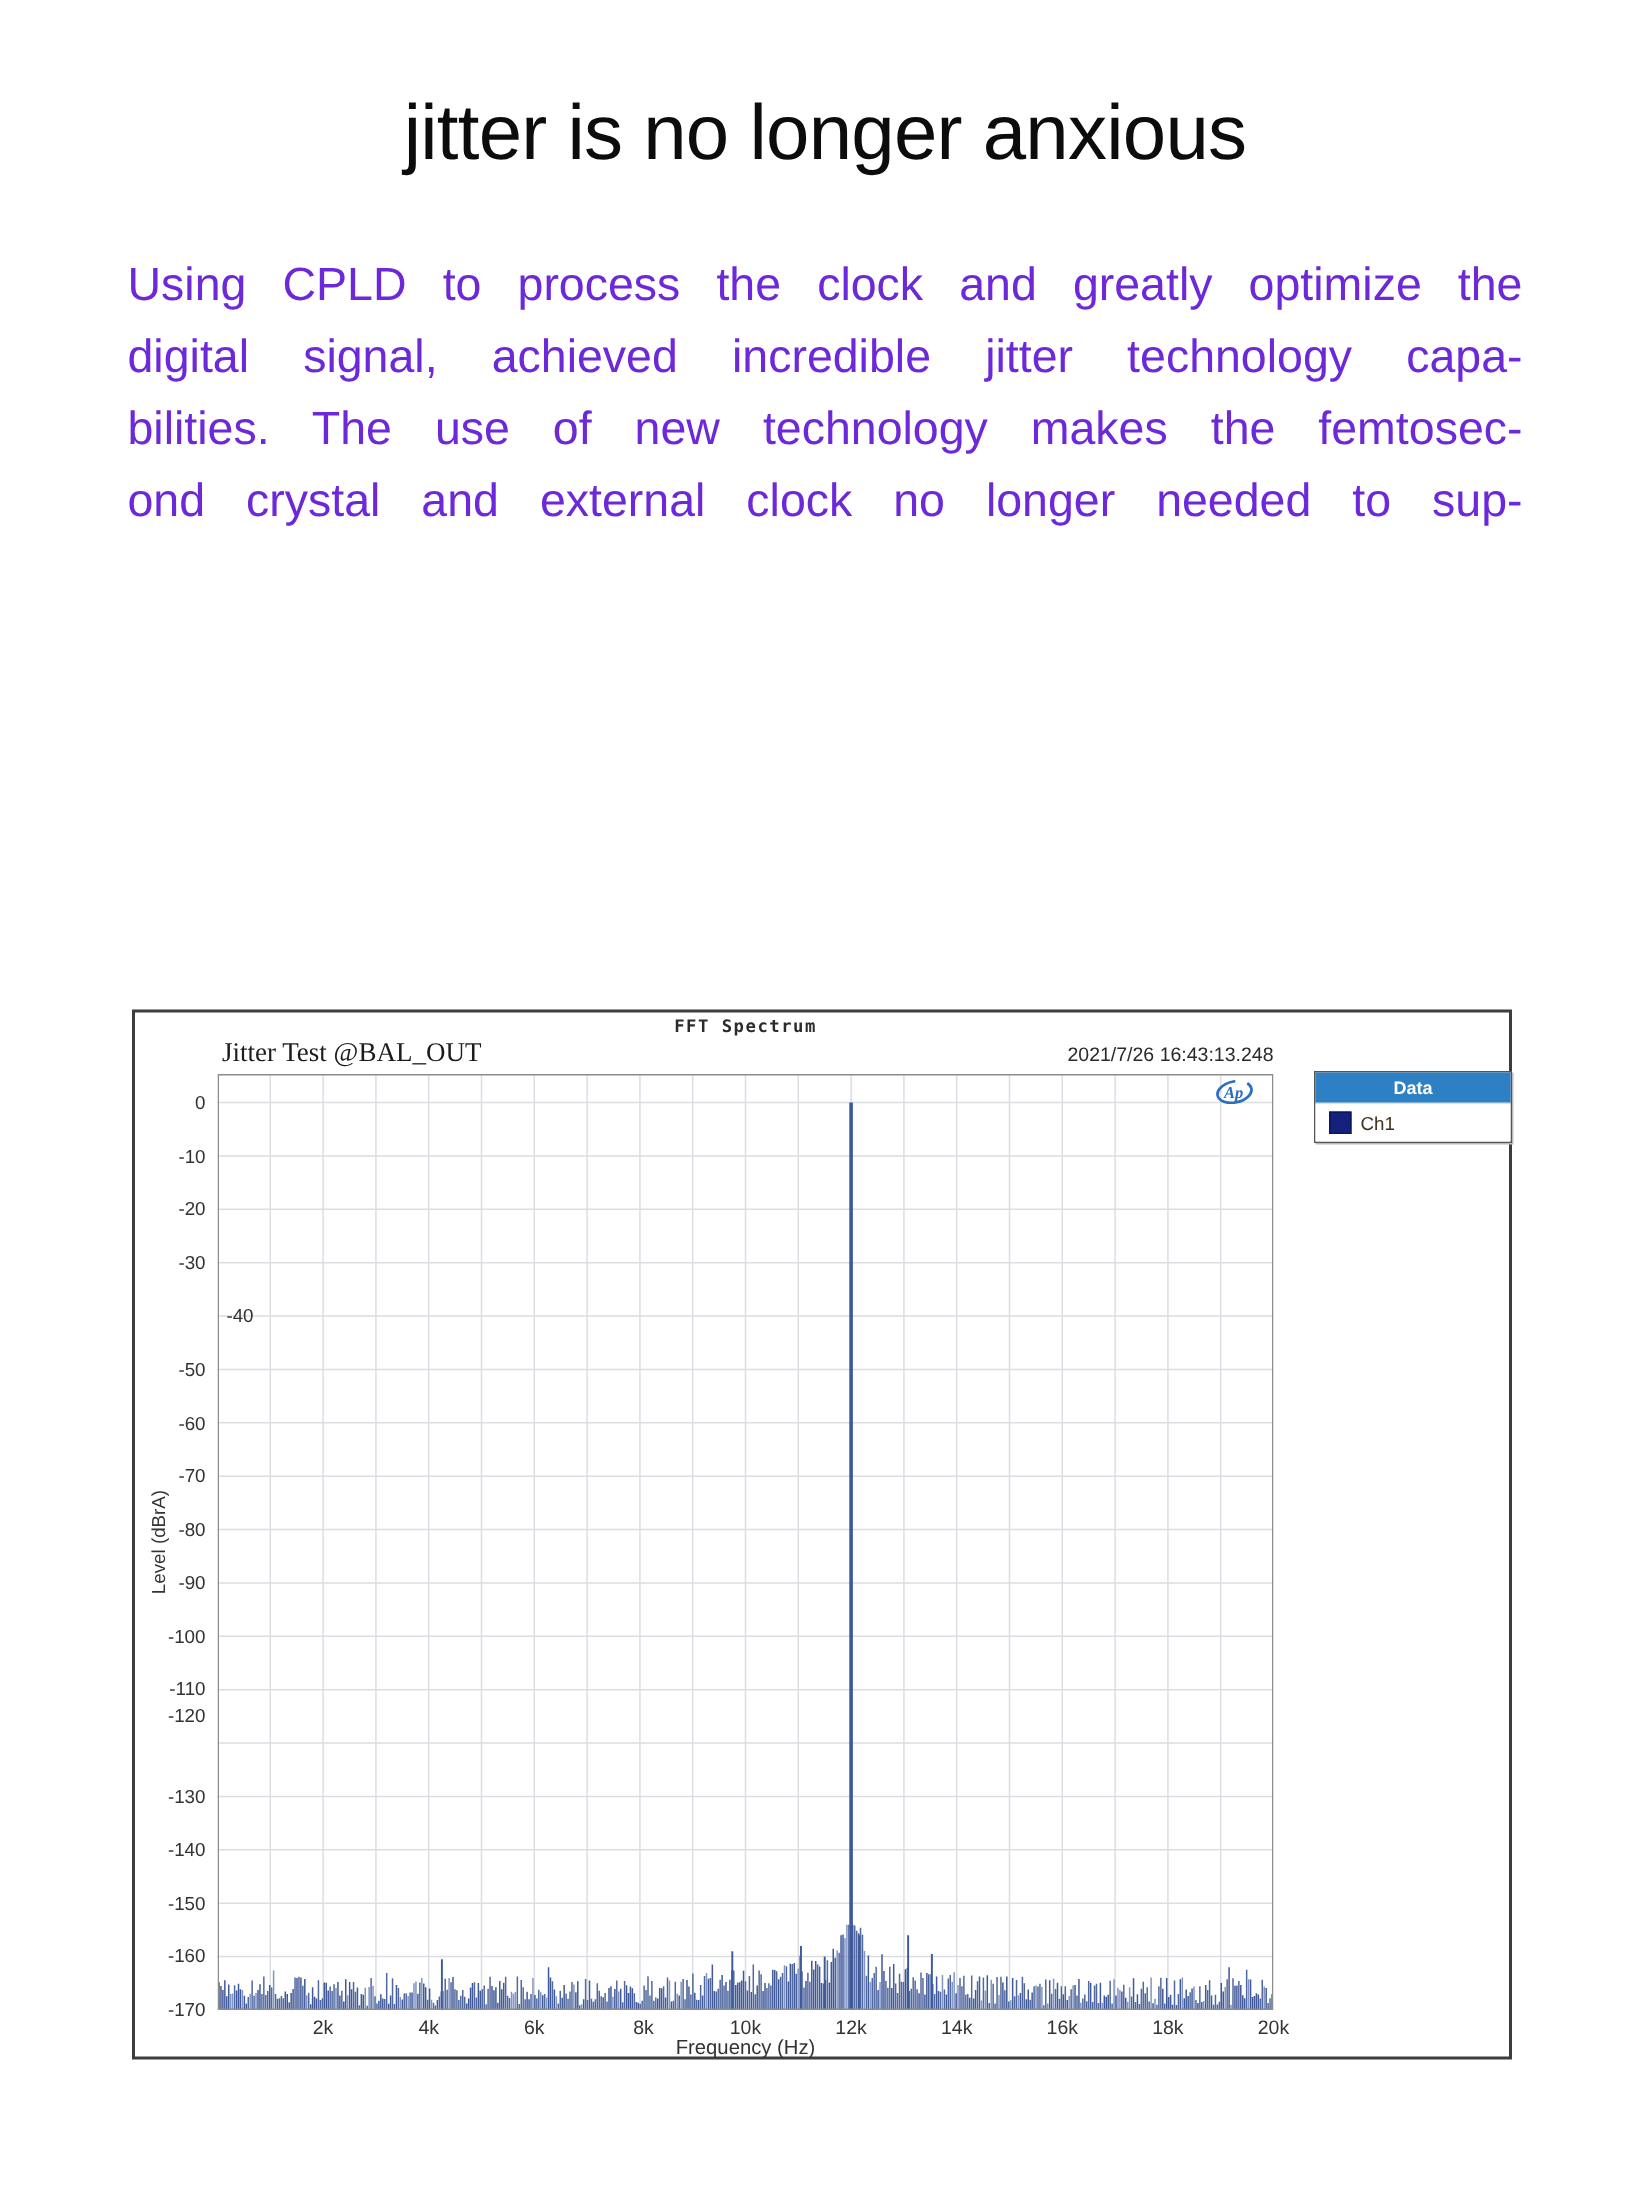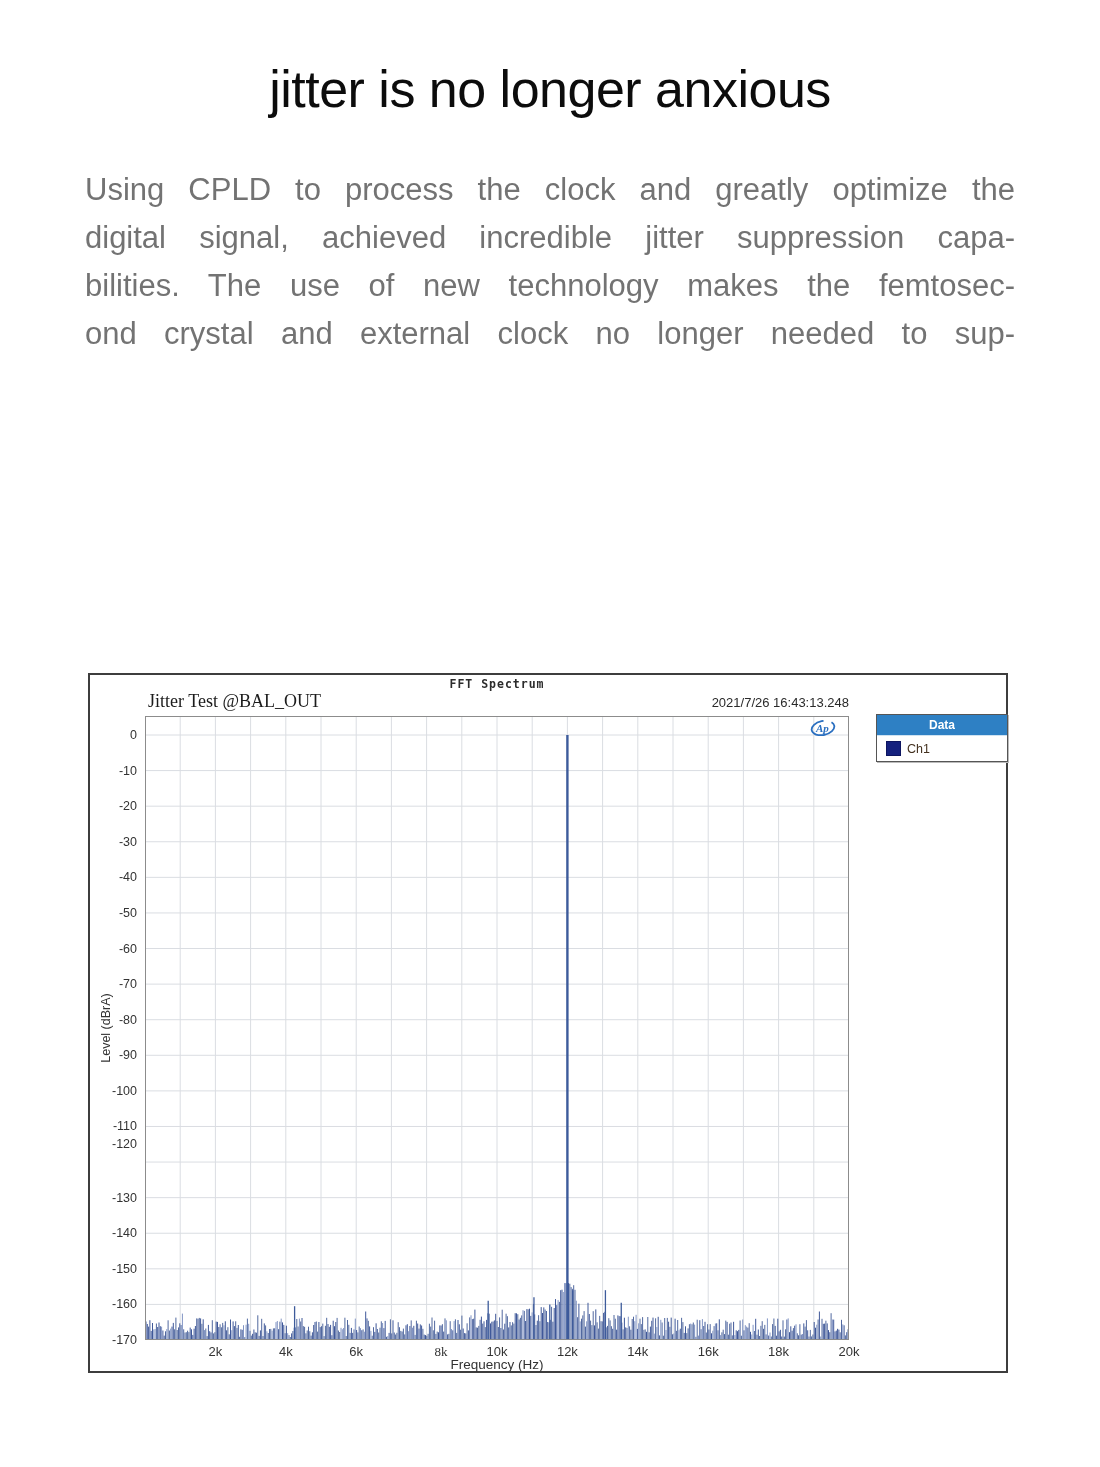--- a/index.html
+++ b/index.html
@@ -8,21 +8,21 @@
     font-family:"Liberation Sans",sans-serif;color:#111;overflow:hidden;
   }
   
   .headline{
     margin:56px 40px 0 40px;text-align:center;
     font-size:52px;line-height:66px;font-weight:400;color:#0c0c0c;
     letter-spacing:-0.5px;
   }
   .bodytext{
     margin:44px 85px 0 85px;
-    font-size:31px;line-height:48px;color:#737373;
+    font-size:31px;line-height:48px;color:#6d28d9;
   }
   .bodytext .jline{text-align:justify;text-align-last:justify;white-space:normal;}
   .bodytext .jline.last{text-align:left;text-align-last:left;}
   
   .chartbox{
     position:absolute;left:88px;top:673px;width:916px;height:696px;
     border:2px solid #3d3d3d;background:#fff;
   }
   .fft-title{
     position:absolute;left:55px;top:2px;width:704px;text-align:center;
@@ -78,21 +78,21 @@
 </style>
 </head>
 <body>
 
 <div class="headline">
   <div>jitter is no longer anxious</div>
 </div>
 
 <div class="bodytext" id="para">
     <div class="jline">Using CPLD to process the clock and greatly optimize the</div>
-    <div class="jline">digital signal, achieved incredible jitter suppression capa-</div>
+    <div class="jline">digital signal, achieved incredible jitter technology capa-</div>
     <div class="jline">bilities. The use of new technology makes the femtosec-</div>
     <div class="jline">ond crystal and external clock no longer needed to sup-</div>
   </div>
 
 <div class="chartbox">
   <div class="fft-title">FFT Spectrum</div>
   <div class="trace-title">Jitter Test @BAL_OUT</div>
   <div class="stamp">2021/7/26 16:43:13.248</div>
 
   <div class="plotwrap">
@@ -148,40 +148,40 @@
         <line x1="422.4" y1="624" x2="422.4" y2="19" stroke="#3d5b9b" stroke-width="2.4"></line>
         <rect x="0.5" y="0.5" width="703" height="623" fill="none" stroke="#8c8c8c" stroke-width="1"></rect>
       </svg>
   </div>
 
   <div id="yticks">
       <div class="ytick" style="top: 52px;">0</div>
       <div class="ytick" style="top: 87.5882px;">-10</div>
       <div class="ytick" style="top: 123.176px;">-20</div>
       <div class="ytick" style="top: 158.765px;">-30</div>
-      <div class="ytick" style="top: 194.353px;">-40</div>
+      <div class="ytick" style="top: 194.353px; padding-left: 32px;">-40</div>
       <div class="ytick" style="top: 229.941px;">-50</div>
       <div class="ytick" style="top: 265.529px;">-60</div>
       <div class="ytick" style="top: 301.118px;">-70</div>
       <div class="ytick" style="top: 336.706px;">-80</div>
       <div class="ytick" style="top: 372.294px;">-90</div>
       <div class="ytick" style="top: 407.882px;">-100</div>
       <div class="ytick" style="top: 443.471px;">-110</div>
       <div class="ytick" style="top: 461px; text-align: right;">-120</div>
       <div class="ytick" style="top: 514.647px;">-130</div>
       <div class="ytick" style="top: 550.235px;">-140</div>
       <div class="ytick" style="top: 585.824px;">-150</div>
       <div class="ytick" style="top: 621.412px; text-align: right;">-160</div>
       <div class="ytick" style="top: 657px;">-170</div>
     </div>
   <div id="xticks">
       <div class="xtick" style="left: 95.4px;">2k</div>
       <div class="xtick" style="left: 165.8px;">4k</div>
       <div class="xtick" style="left: 236.2px;">6k</div>
-      <div class="xtick" style="left: 321px; font-family: Liberation Serif, serif;">8k</div>
+      <div class="xtick" style="left: 309px;">8k</div>
       <div class="xtick" style="left: 377px;">10k</div>
       <div class="xtick" style="left: 447.4px;">12k</div>
       <div class="xtick" style="left: 517.8px;">14k</div>
       <div class="xtick" style="left: 588.2px;">16k</div>
       <div class="xtick" style="left: 658.6px;">18k</div>
       <div class="xtick" style="left: 729px;">20k</div>
     </div>
 
   <div class="ylabel">Level (dBrA)</div>
   <div class="xlabel">Frequency (Hz)</div>

